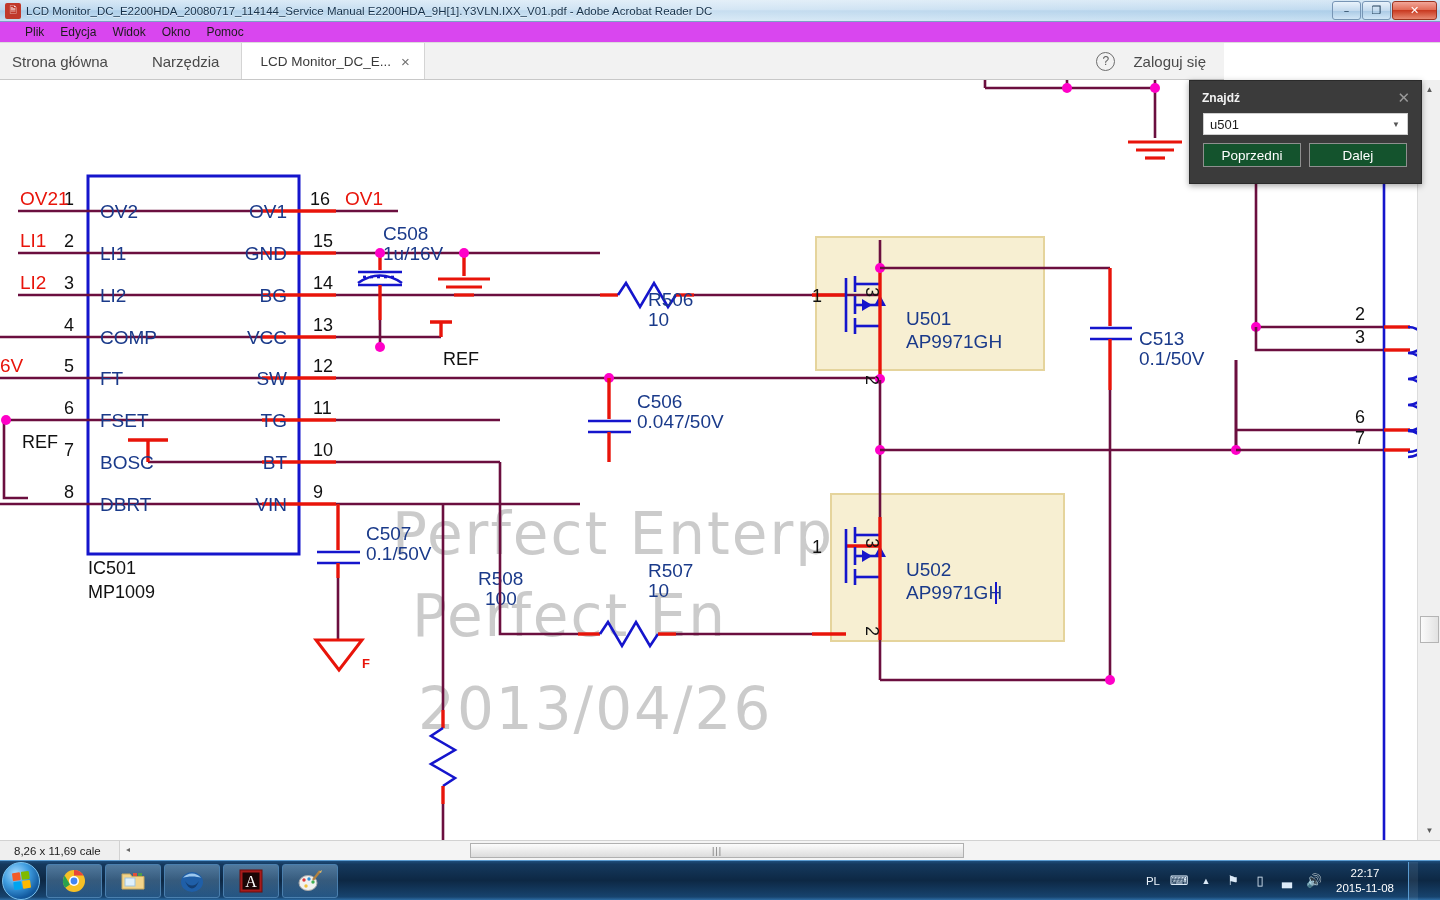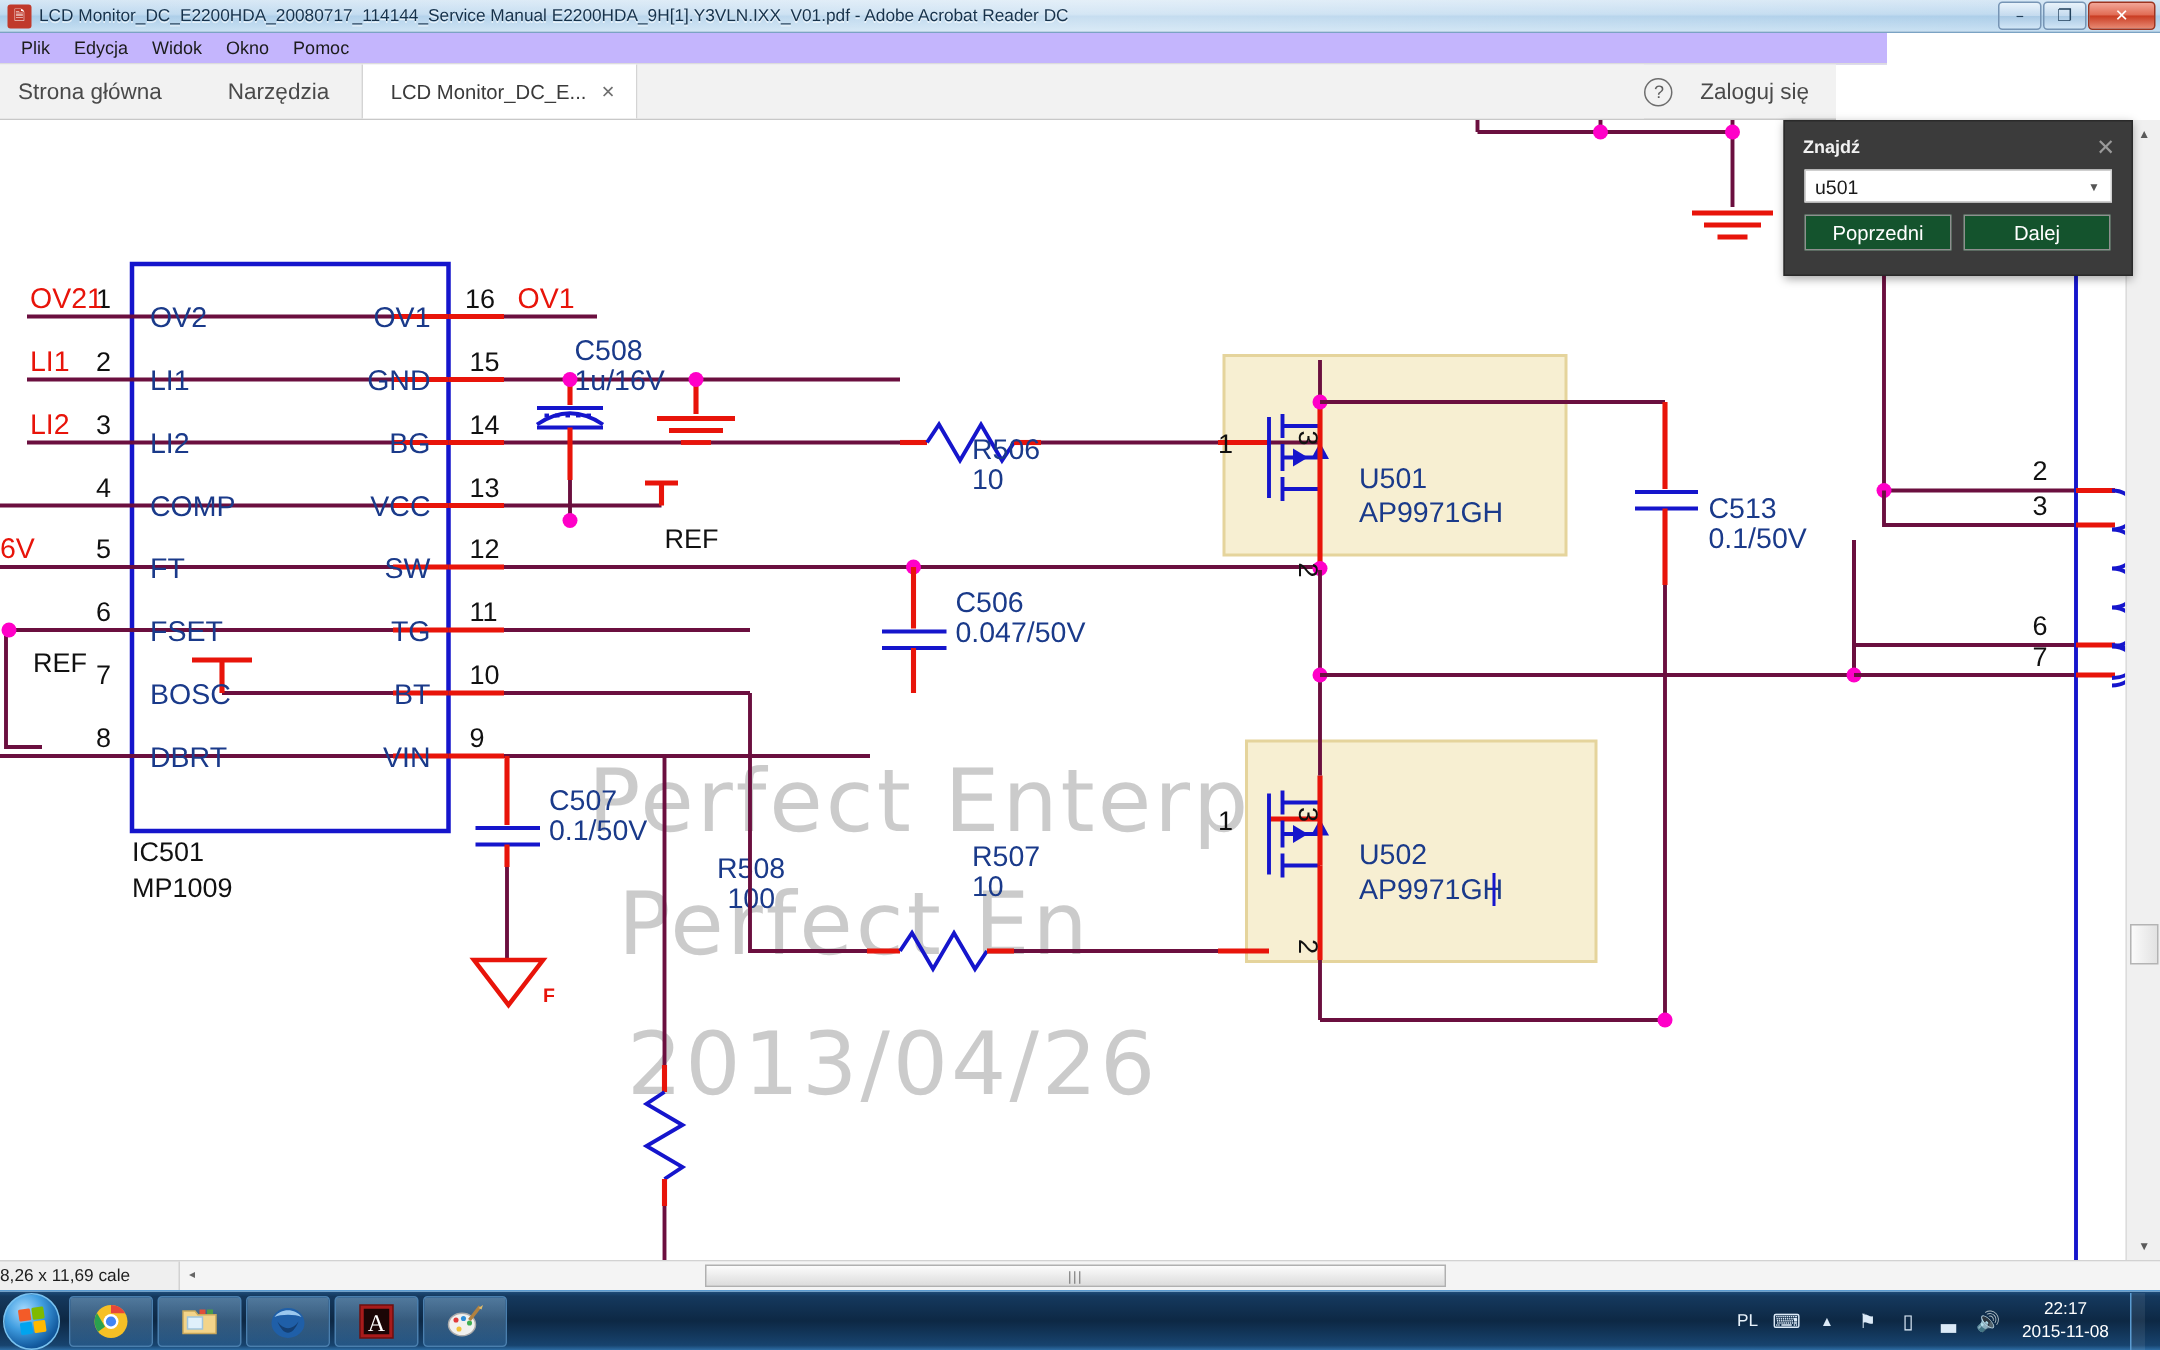--- a/index.html
+++ b/index.html
@@ -42,23 +42,23 @@
     font-size: 11px; color: #23415c; font-family: "DejaVu Sans", sans-serif;
   }
   .wbtn.close {
     width: 45px;
     background: linear-gradient(to bottom, #f2a698, #e06a52 48%, #c93b21 50%, #e88a73);
     border-color: #9c3420; color: #fff; font-weight: bold;
   }
 
   
   .menubar {
-    position: absolute; left: 0; top: 22px; width: 1258px; height: 21px;
-    background: #c4b5fd; border-bottom: 1px solid #dcdcdc;
-    display: flex; align-items: center; padding-left: 6px;
+    position: absolute; left: 0; top: 22px; width: 1440px; height: 21px;
+    background: #d946ef; border-bottom: 1px solid #dcdcdc;
+    display: flex; align-items: center; padding-left: 17px;
   }
   .menu-item { font-size: 12px; color: #1c1c1c; padding: 2px 8px; }
 
   
   .tabstrip {
     position: absolute; left: 0; top: 43px; width: 1224px; height: 37px;
     background: #f2f2f2; border-bottom: 1px solid #c8c8c8;
     display: flex; align-items: stretch;
   }
   .nav-btn {
@@ -140,21 +140,21 @@
   .vs-up { top: 0; } .vs-down { bottom: 0; }
   .vs-thumb {
     position: absolute; left: 2px; top: 536px; width: 19px; height: 27px;
     background: linear-gradient(to right,#fbfbfb,#e2e2e2); border: 1px solid #b4b4b4;
   }
   .hscroll-row {
     position: absolute; left: 0; top: 840px; width: 1440px; height: 20px;
     background: #efefef; border-top: 1px solid #d2d2d2; display: flex; align-items: center;
   }
   .status-size {
-    width: 120px; font-size: 11.5px; color: #1d1d1d; 
+    width: 120px; font-size: 11.5px; color: #1d1d1d; padding-left: 14px;
     border-right: 1px solid #d2d2d2; height: 100%; display: flex; align-items: center;
   }
   .hs-track { position: relative; flex: 1; height: 100%; background: #f4f4f4; }
   .hs-left-arrow {
     position:absolute; left:6px; top:4px; font-size: 8px; color:#666;
   }
   .hs-thumb {
     position: absolute; left: 350px; top: 2px; width: 494px; height: 15px;
     background: linear-gradient(to bottom,#fcfcfc,#dcdcdc); border: 1px solid #b0b0b0;
     display:flex; align-items:center; justify-content:center; font-size:9px; color:#777;
@@ -176,21 +176,21 @@
   .orb-flag { width: 17px; height: 17px; display:grid; grid-template-columns:1fr 1fr; grid-template-rows:1fr 1fr; gap:1.5px; transform: rotate(-8deg); }
   .orb-flag i { display:block; border-radius:1px; }
   .tb-apps { display: flex; align-items: center; gap: 3px; margin-left: 6px; }
   .tb-app {
     width: 56px; height: 34px; border: 1px solid #4a7fae; border-radius: 3px;
     background: linear-gradient(to bottom, rgba(155,200,235,.45), rgba(60,120,175,.35));
     display: flex; align-items: center; justify-content: center;
   }
   .tray {
     margin-left: auto; display: flex; align-items: center; gap: 11px;
-    padding-right: 10px; color: #e8f2fb; font-size: 11.5px;
+    padding-right: 22px; color: #e8f2fb; font-size: 11.5px;
   }
   .tray-icon { width:16px; height:16px; display:flex; align-items:center; justify-content:center; font-size:13px; color:#dceaf7; }
   .clock { text-align: center; line-height: 1.25; font-size: 11.5px; color: #ffffff; min-width: 64px; }
   .showdesk { width: 10px; height: 38px; border-left: 1px solid #5a9bd1; background: rgba(255,255,255,.08); }
 </style>
 </head>
 <body>
 
 <div id="app">
 

